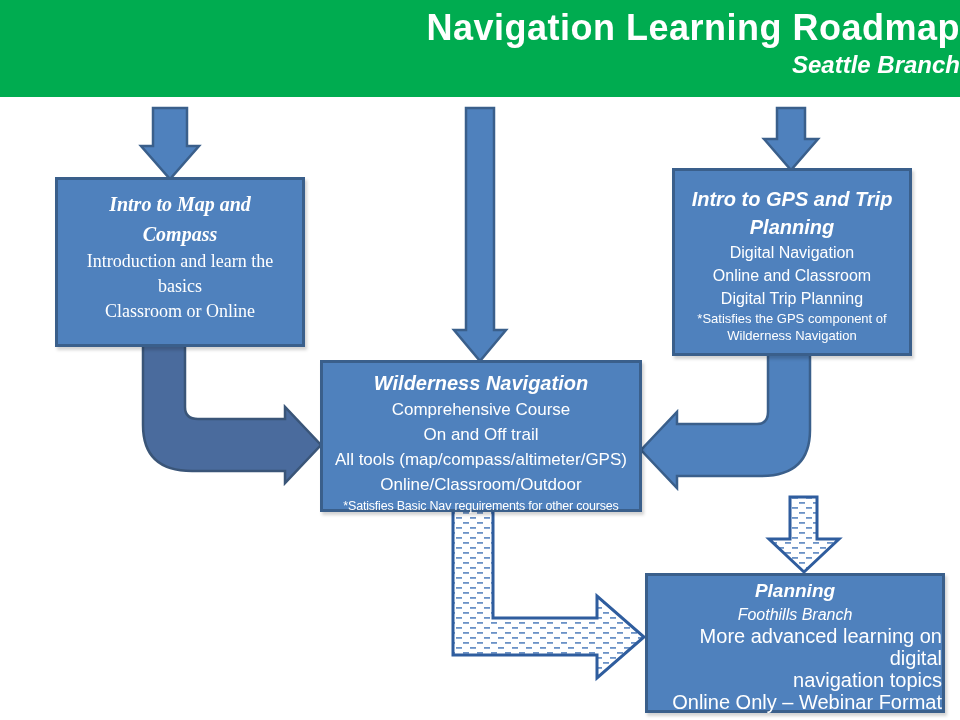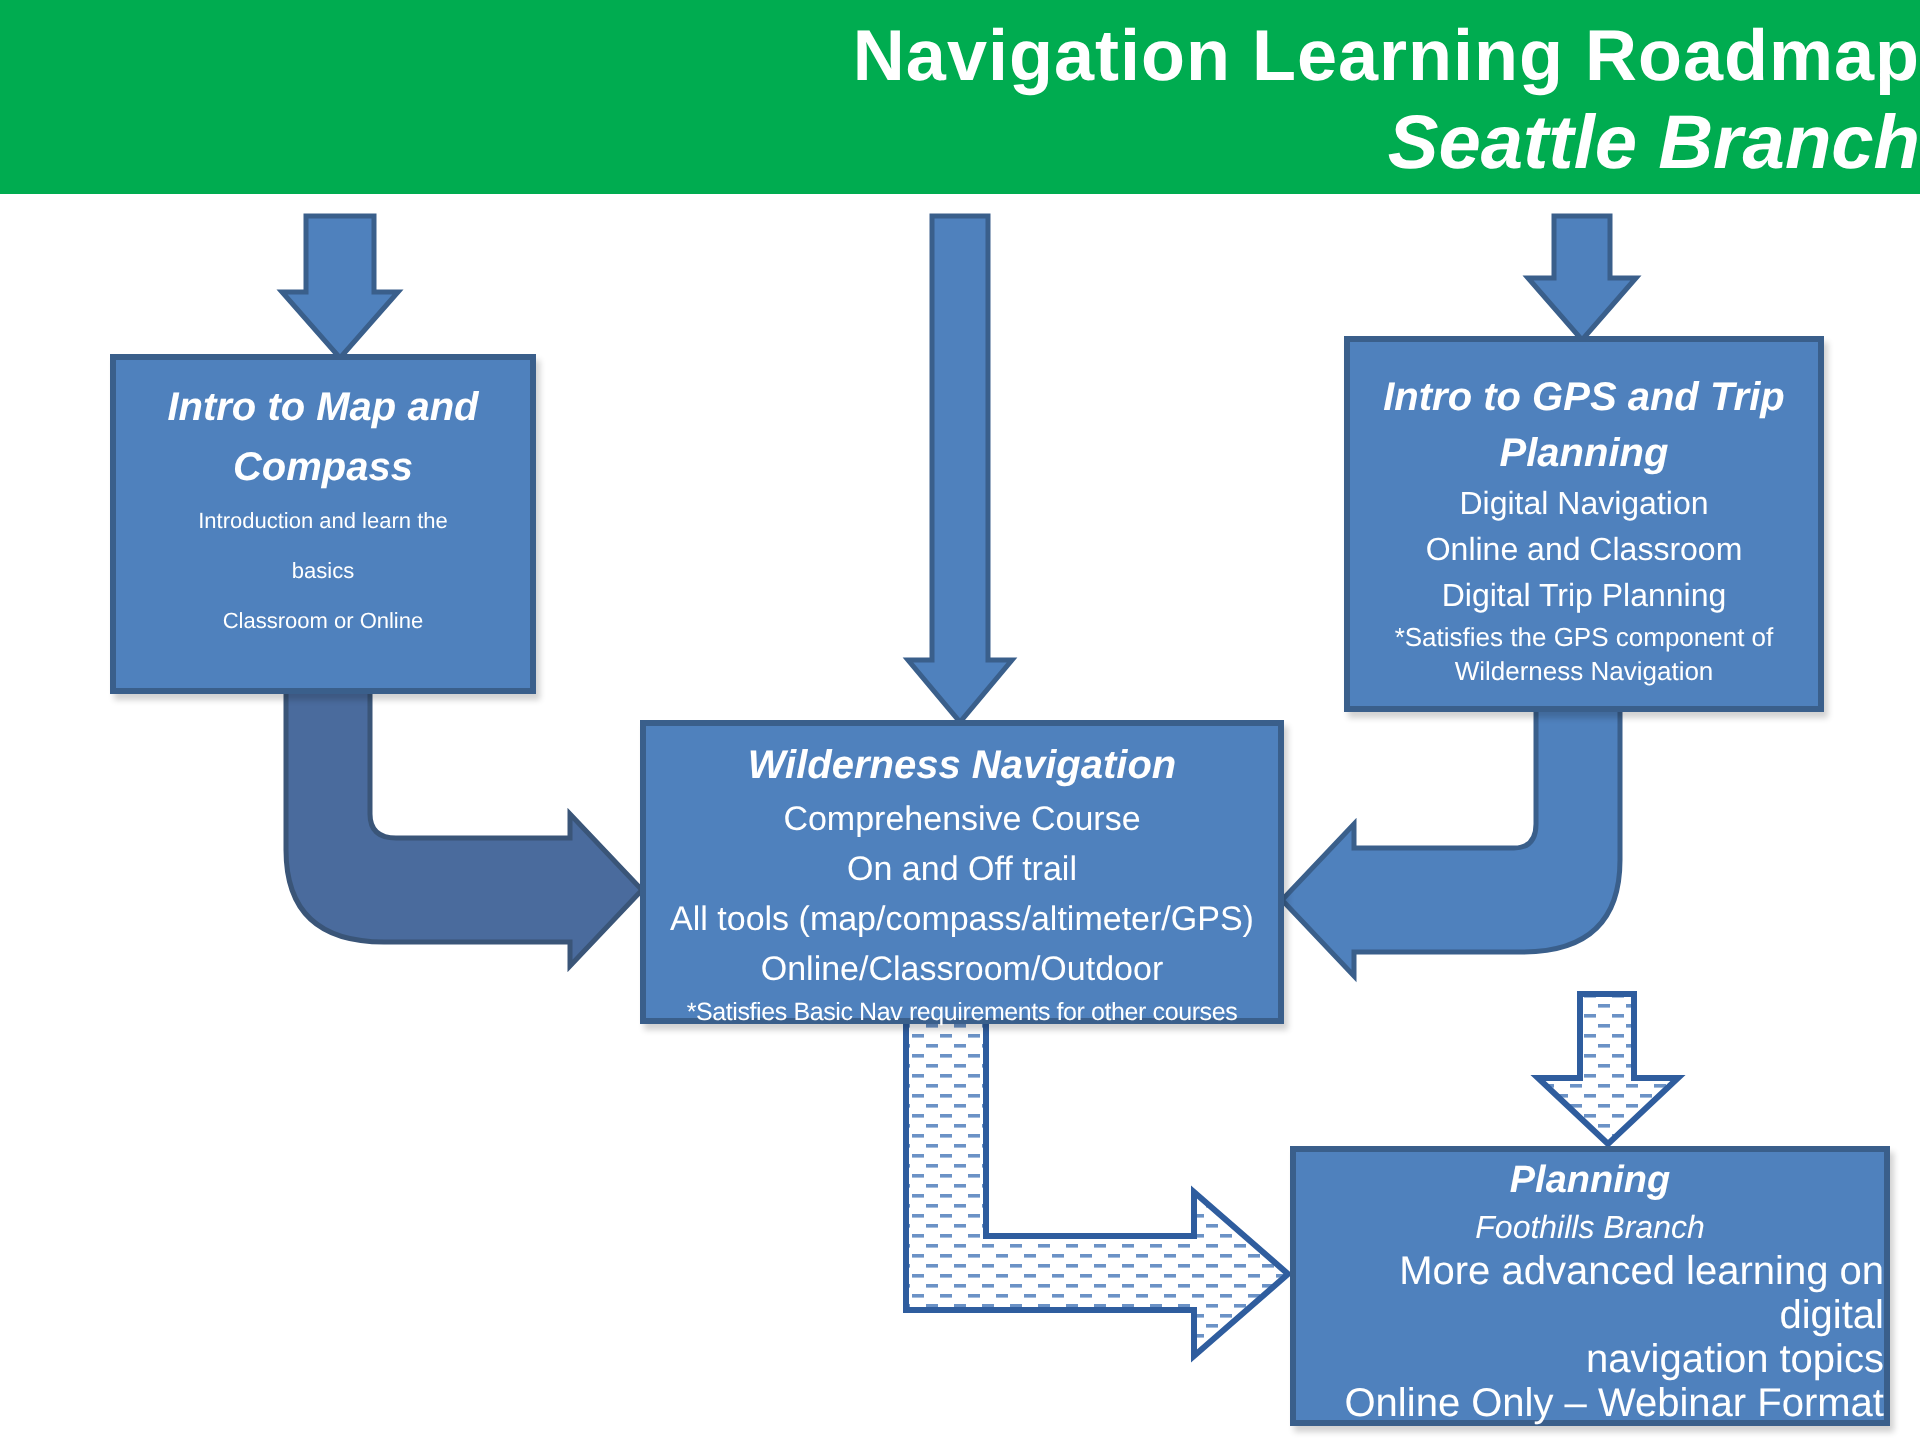--- a/index.html
+++ b/index.html
@@ -5,38 +5,38 @@
   html,body{margin:0;padding:0;background:#fff;}
   .canvas{
     position:relative;width:960px;height:720px;overflow:hidden;
     background:#ffffff;font-family:"Liberation Sans", sans-serif;
   }
   .header{
     position:absolute;left:0;top:0;width:960px;height:97px;
     background:#00AC50;color:#ffffff;text-align:right;
   }
   .header-title{font-size:36px;font-weight:bold;margin-top:7px;letter-spacing:0.5px;}
-  .header-subtitle{font-size:38px;font-weight:bold;font-style:italic;margin-top:2px;}
+  .header-subtitle{font-size:24px;font-weight:bold;font-style:italic;margin-top:2px;}
   .arrow-layer{position:absolute;left:0;top:0;width:960px;height:720px;z-index:1;}
   .box{
     position:absolute;z-index:2;background:#4F81BD;border:3px solid #3A5F8B;
     color:#ffffff;text-align:center;box-sizing:border-box;
     box-shadow:2px 3px 3px rgba(0,0,0,0.18);
   }
-  .box-intro-map{left:55px;top:177px;width:213px;height:170px;padding-top:9px;}
+  .box-intro-map{left:55px;top:177px;width:250px;height:170px;padding-top:9px;font-family:Liberation Serif, serif;}
   .box-intro-gps{left:672px;top:168px;width:240px;height:188px;padding-top:14px;}
   .box-wilderness{left:320px;top:360px;width:322px;height:152px;padding-top:6px;}
   .box-digital{left:645px;top:573px;width:300px;height:140px;padding-top:2px;}
   .box-title{font-weight:bold;font-style:italic;}
   .box-intro-map .box-title{font-size:20px;line-height:30px;}
   .box-intro-gps .box-title{font-size:20px;line-height:28px;}
   .box-wilderness .box-title{font-size:20px;line-height:28px;}
   .box-digital .box-title{font-size:19px;line-height:26px;}
   .box-body{font-weight:normal;}
-  .box-intro-map .box-body{font-size:11px;line-height:25px;text-align:center;}
+  .box-intro-map .box-body{font-size:18px;line-height:25px;text-align:center;}
   .box-intro-gps .box-body{font-size:16px;line-height:23px;}
   .box-wilderness .box-body{font-size:17px;line-height:25px;white-space:nowrap;}
   .box-digital .box-body{font-size:20px;line-height:22px;text-align:right;}
   .box-subtitle{font-style:italic;font-size:16px;line-height:21px;}
   .box-footnote{font-size:13px;line-height:17px;}
   .box-wilderness .box-footnote{font-size:12.5px;line-height:18px;white-space:nowrap;letter-spacing:-0.2px;}
 </style>
 </head>
 <body>
 

